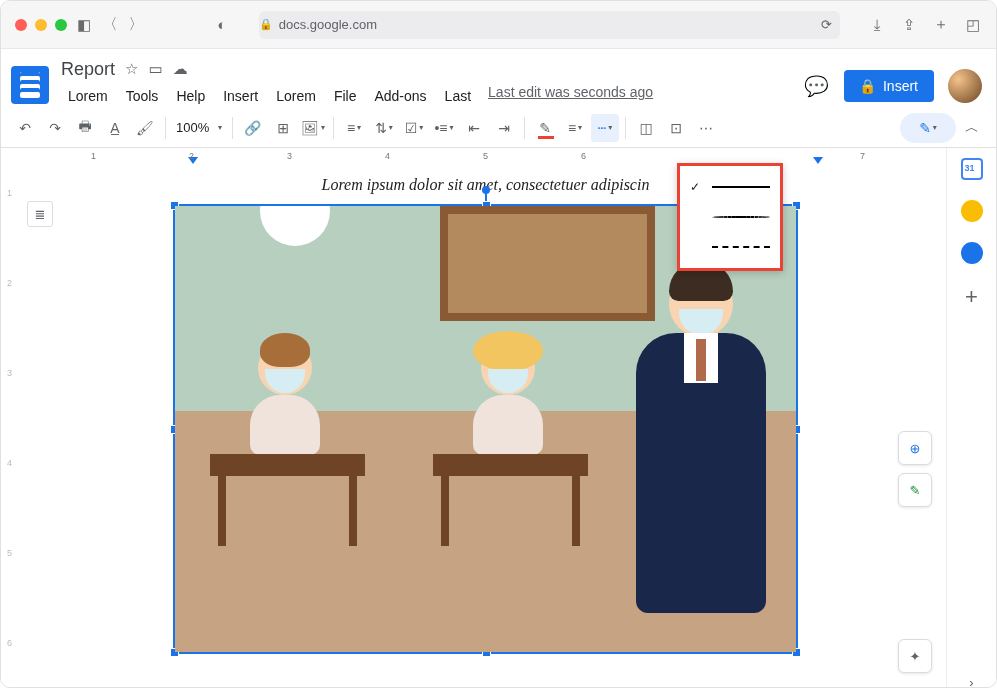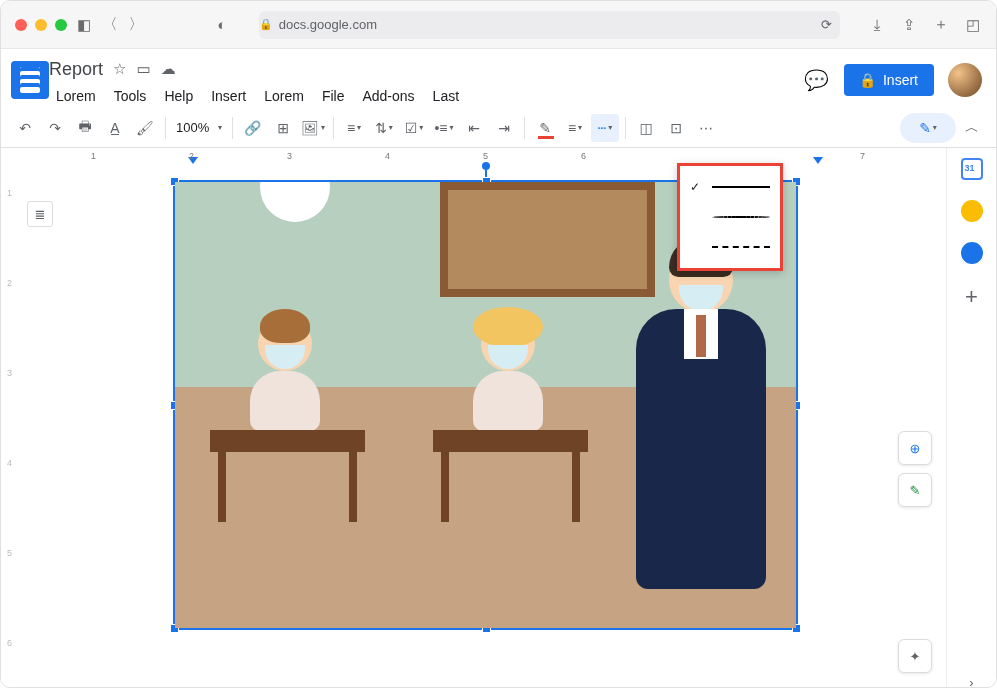--- a/index.html
+++ b/index.html
@@ -7,21 +7,21 @@
   
   .chrome { height:48px; background:#f6f6f7; display:flex; align-items:center; padding:0 14px; gap:8px; border-bottom:1px solid #e8e8e8;}
   .traffic { display:flex; gap:8px; }
   .dot { width:12px;height:12px;border-radius:50%; }
   .dot.r{background:#ff5f57}.dot.y{background:#febc2e}.dot.g{background:#28c840}
   .cicon{ width:18px;height:18px; display:flex;align-items:center;justify-content:center; color:#6b6b6b; font-size:15px;}
   .addr { flex:1; margin:0 20px; height:28px; background:#ececee; border-radius:6px; display:flex;align-items:center;justify-content:center; gap:6px; color:#5f6368; font-size:13px;}
   .lock{font-size:11px;}
   .right-icons{display:flex;gap:14px; color:#6b6b6b;}
   
-  .dhead{ display:flex; align-items:flex-start; padding:8px 14px 0 10px; gap:0;}
+  .dhead{ display:flex; align-items:center; padding:8px 14px 0 10px; gap:12px;}
   .dicon{ width:38px;height:38px; background:#1a73e8; border-radius:4px; display:flex;align-items:center;justify-content:center; margin-top:4px;}
   .dicon::before{content:"";width:20px;height:26px;background:#fff;border-radius:2px;box-shadow:inset 0 4px 0 #1a73e8,inset 0 8px 0 #fff,inset 0 12px 0 #1a73e8,inset 0 16px 0 #fff,inset 0 20px 0 #1a73e8;}
   .dtitle-area{ flex:1; }
   .trow{ display:flex; align-items:center; gap:10px; height:24px;}
   .dtitle{ font-size:18px; color:#414549;}
   .gicon{color:#5f6368;font-size:15px;}
   .menubar{ display:flex; gap:4px; padding-top:3px;}
   .mitem{ padding:4px 7px; color:#202124; font-size:14px; cursor:pointer; border-radius:3px;}
   .edit-status{ color:#5f6368; text-decoration:underline; font-size:14px; margin-left:6px;}
   .head-right{ display:flex; align-items:center; gap:14px; padding-top:6px;}
@@ -138,20 +138,21 @@
     </div>
     <div class="menubar">
       <span class="mitem">Lorem</span>
       <span class="mitem">Tools</span>
       <span class="mitem">Help</span>
       <span class="mitem">Insert</span>
       <span class="mitem">Lorem</span>
       <span class="mitem">File</span>
       <span class="mitem">Add-ons</span>
       <span class="mitem">Last</span>
+      <span class="edit-status">Last edit was seconds ago</span>
     </div>
   </div>
   <div class="head-right">
     <span class="gicon" style="font-size:20px">💬</span>
     <button class="share-btn">
       <span>🔒</span>
       <span>Insert</span>
     </button>
     <div class="avatar"></div>
   </div>
@@ -206,20 +207,21 @@
       <span class="t" style="left:66px">1</span>
       <span class="t" style="left:164px">2</span>
       <span class="t" style="left:262px">3</span>
       <span class="t" style="left:360px">4</span>
       <span class="t" style="left:458px">5</span>
       <span class="t" style="left:556px">6</span>
       <span class="t" style="left:835px">7</span>
       <div class="bluetr" style="left:788px"></div>
     </div>
     <div class="page">
+      <p class="caption">Lorem ipsum dolor sit amet, consectetuer adipiscin</p>
       <div class="img-sel">
         <div class="rot"></div>
         <div class="handle h-tl"></div>
         <div class="handle h-tm"></div>
         <div class="handle h-tr"></div>
         <div class="handle h-ml"></div>
         <div class="handle h-mr"></div>
         <div class="handle h-bl"></div>
         <div class="handle h-bm"></div>
         <div class="handle h-br"></div>

